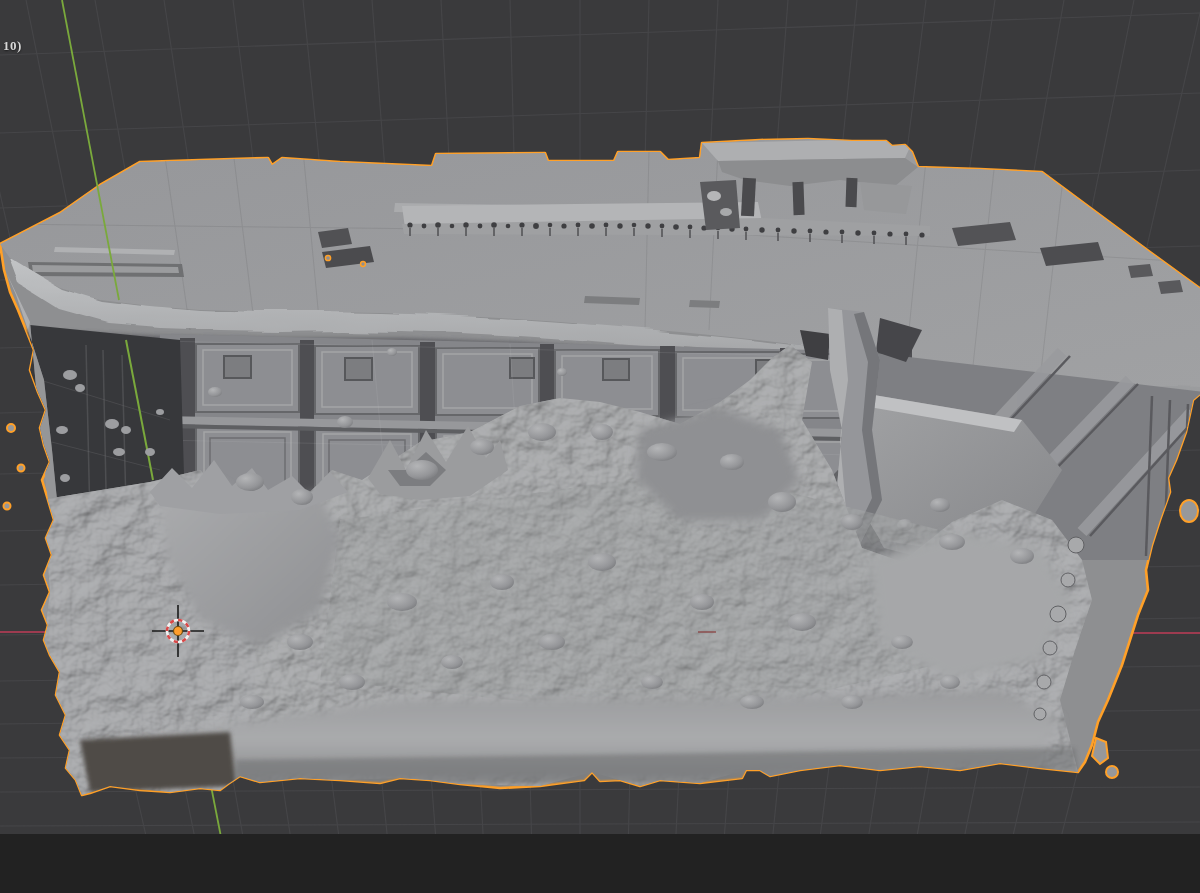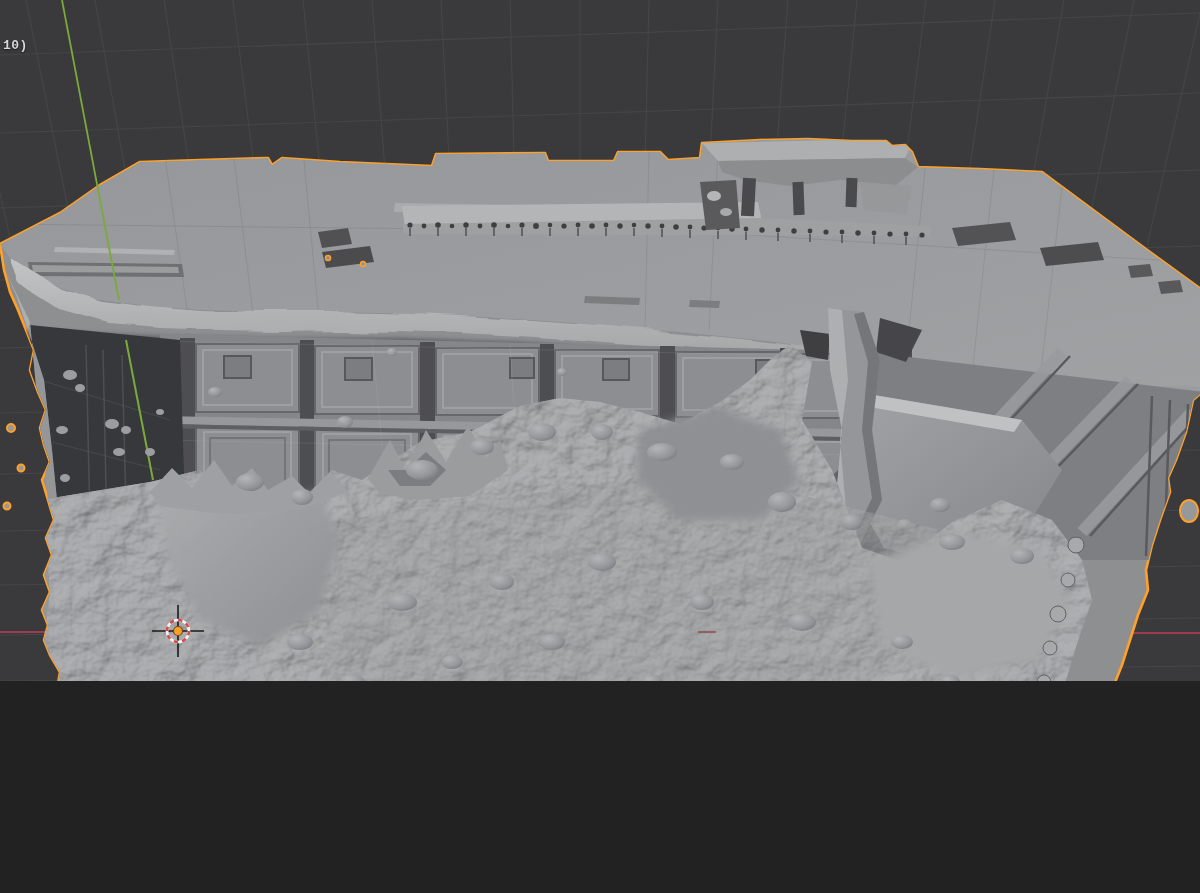--- a/index.html
+++ b/index.html
@@ -1,19 +1,19 @@
 <!DOCTYPE html>
 <html style="--bg: #3a3a3c; --grid: #48484b; --gridMajor: #515154; --axisX: #9d3b50; --axisY: #7aa93c; --outline: #ffa028; --origin: #ff9d2b; --cursorRed: #d84848; --cursorWhite: #f2f2f2; --meshBase: #8e8f91; --deck: #9a9b9d; --deckLight: #a8a9ab; --skirt: #c0c2c4; --wall: #85868a; --panelFace: #8d8e92; --panelGap: #4e4e52; --cavity: #37383b; --rubble: #929396; --rubbleLight: #aeb0b1; --floorLight: #a9aaac; --shadowDark: #55555a; --underShadow: #504b47; --text: #d8d8d8;"><head>
 <meta charset="utf-8">
 <style>
   html,body{margin:0;padding:0;background:#222;}
   .stage{
-    position:relative;width:1200px;height:681px;overflow:hidden;
+    position:relative;width:1200px;height:834px;overflow:hidden;
     background:var(--bg,#3a3a3c);
-    font-family:Liberation Mono, monospace;
+    font-family:Liberation Serif, serif;
   }
   .stage svg{position:absolute;left:0;top:0;display:block;}
   .overlay-text{
     position:absolute;left:3px;top:38px;
     color:var(--text,#d8d8d8);font-size:13px;font-weight:bold;
     letter-spacing:.5px;text-shadow:0 1px 2px rgba(0,0,0,.6);
     user-select:none;
   }
 </style>
 </head>

